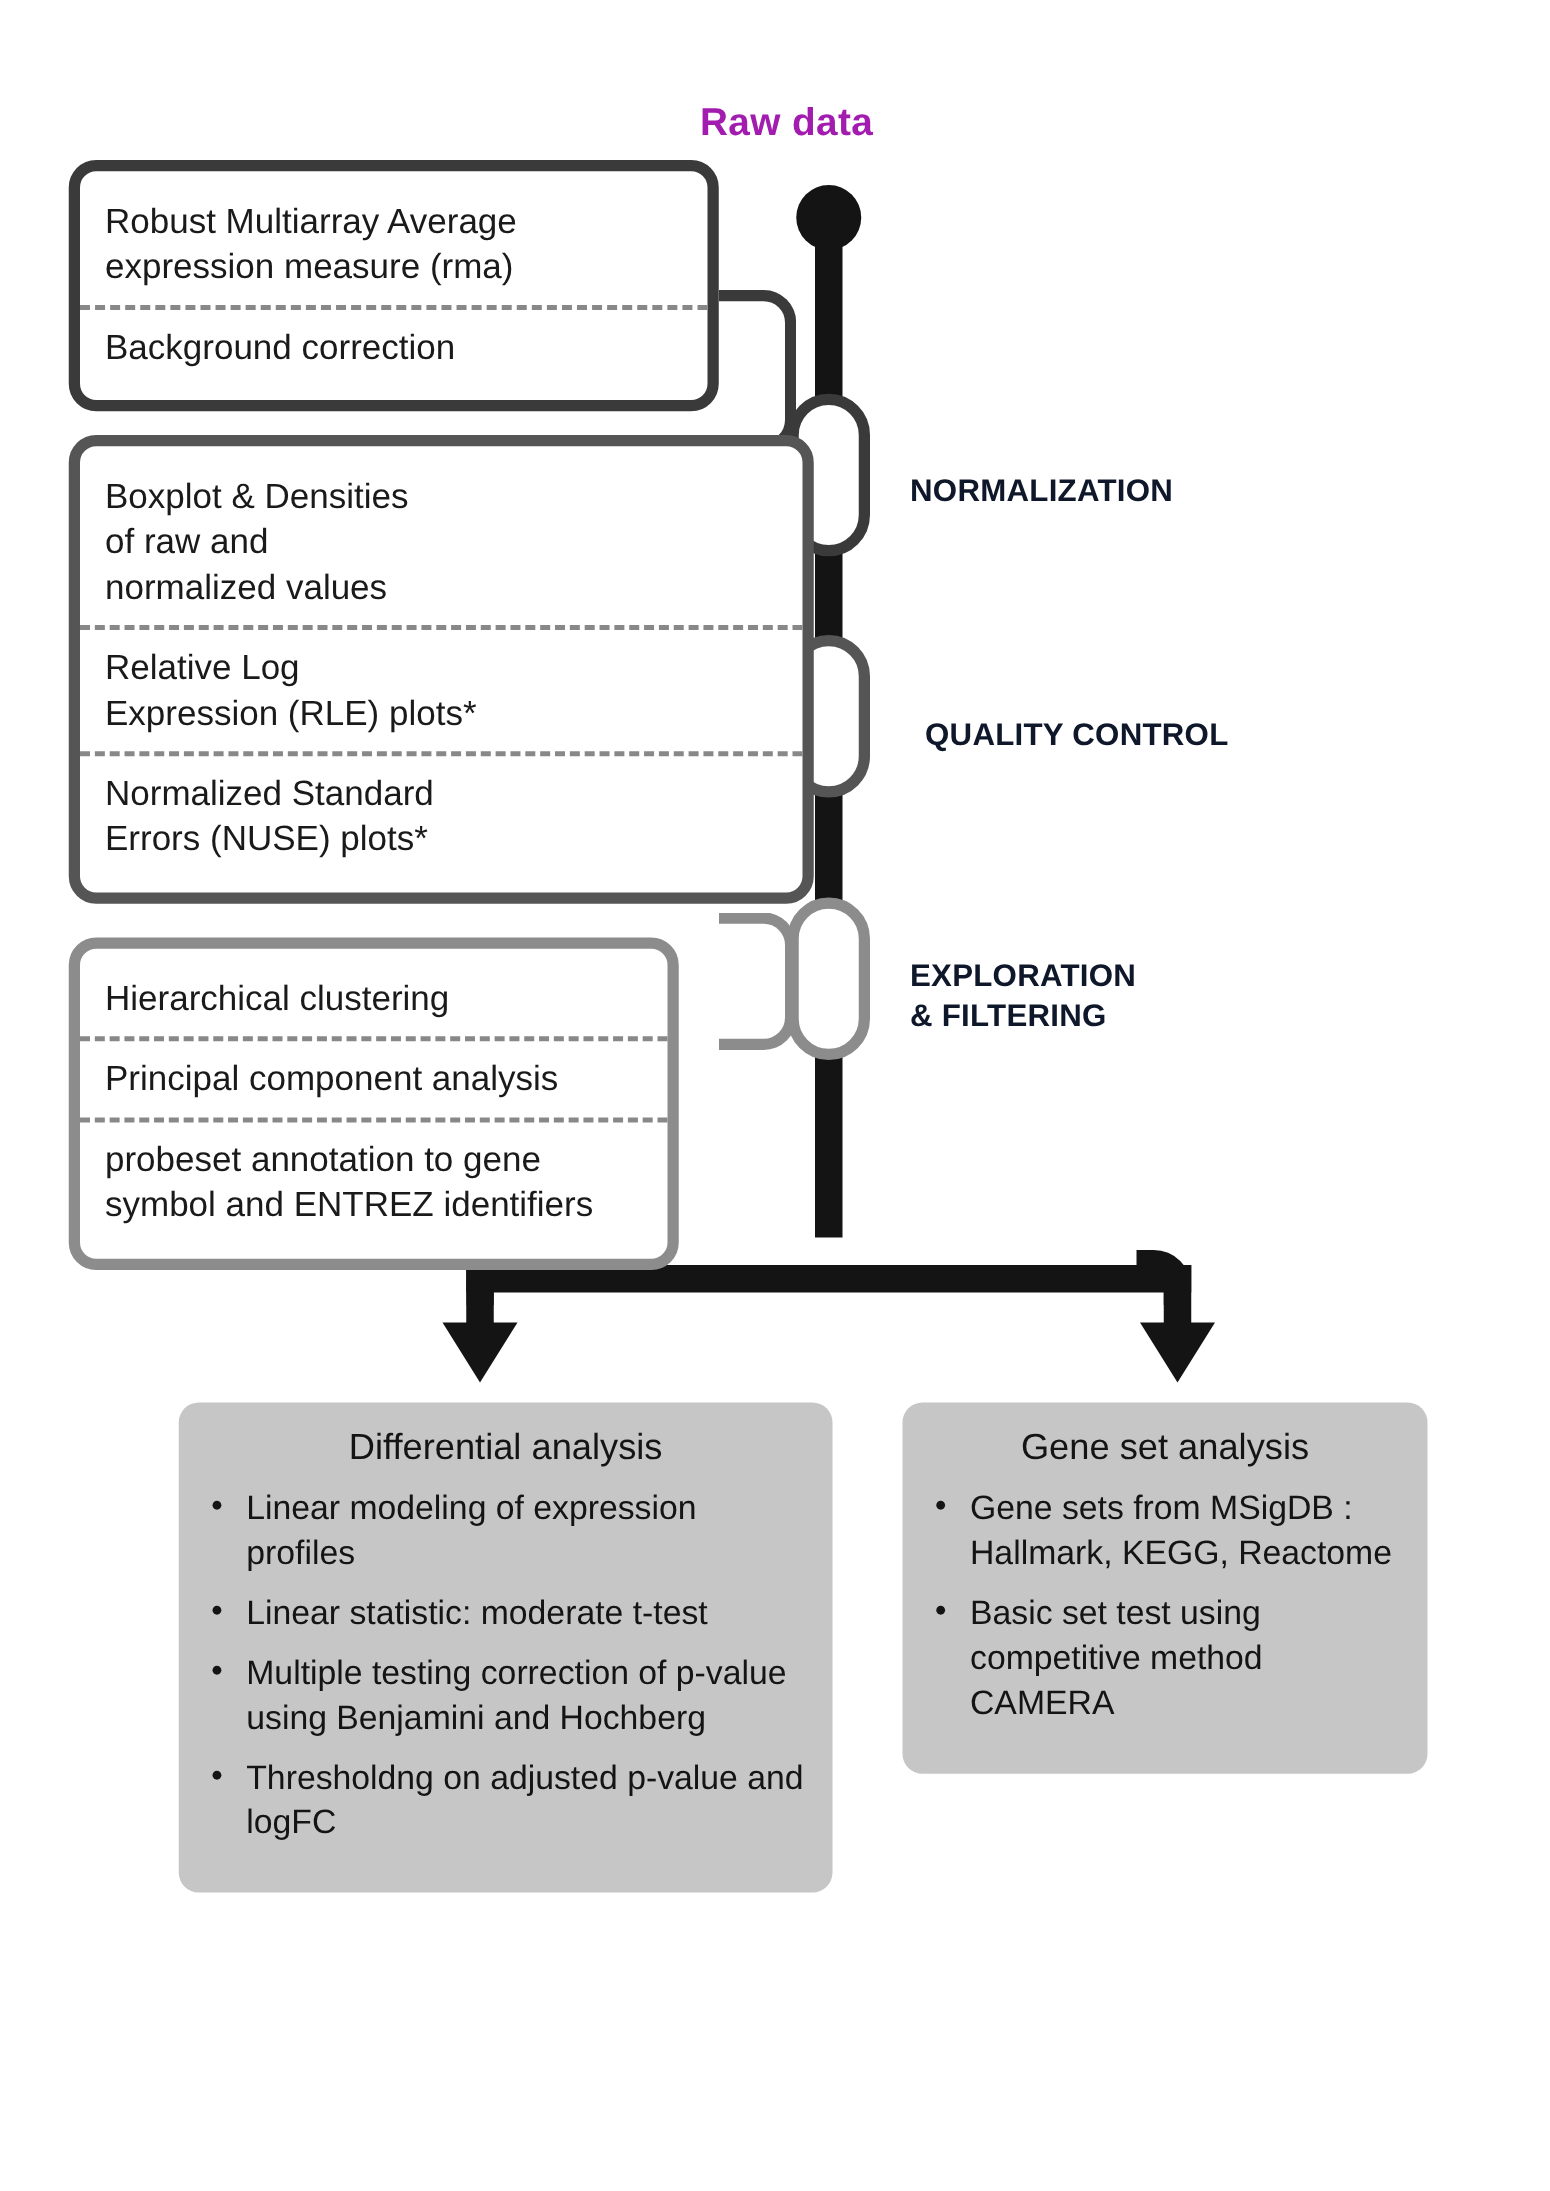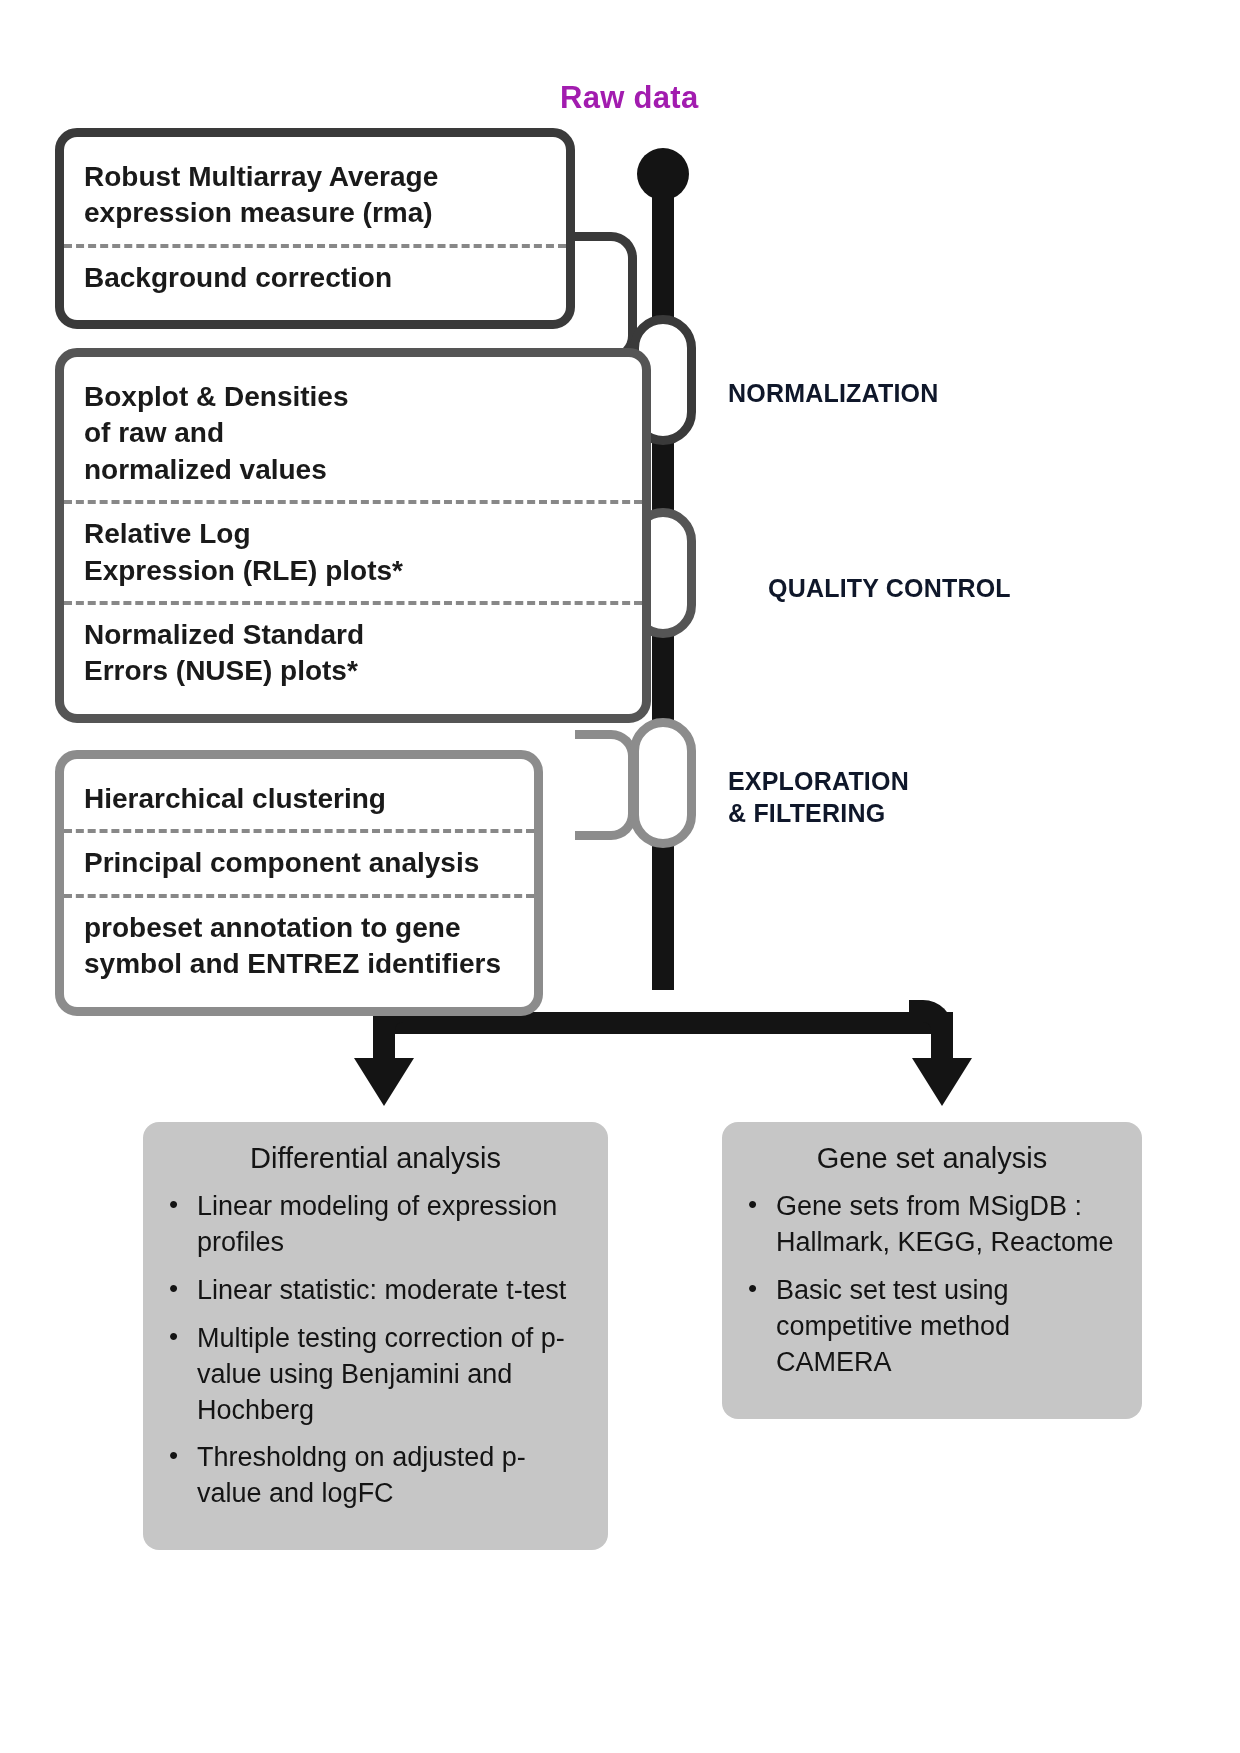--- a/index.html
+++ b/index.html
@@ -156,55 +156,54 @@
   
   .stage-label {
     position: absolute;
     font-size: 25px;
     font-weight: bold;
     color: #0f172a;
     line-height: 1.28;
     letter-spacing: 0.2px;
   }
   #label-normalization { left: 728px; top: 377px; }
-  #label-quality       { left: 768px; top: 572px; }
+  #label-quality       { left: 740px; top: 572px; }
   #label-exploration   { left: 728px; top: 765px; }
 
   
   .proc-box {
     position: absolute;
     background: #ffffff;
     border-radius: 22px;
     box-sizing: border-box;
     padding: 10px 0 12px 0;
   }
   #box-normalization { left: 55px; top: 128px;  width: 520px; border: 9px solid #3a3a3a; }
   #box-quality       { left: 55px; top: 348px;  width: 596px; border: 9px solid #555555; }
   #box-exploration   { left: 55px; top: 750px;  width: 488px; border: 9px solid #8c8c8c; }
 
   .proc-item {
     font-size: 28px;
     line-height: 1.30;
     padding: 12px 18px 12px 20px;
     color: #1a1a1a;
-    font-weight: bold;
   }
   .proc-item + .proc-item {
     border-top: 4px dashed #888888;
   }
 
   
   .analysis-panel {
     position: absolute;
     background: #c6c6c6;
     border-radius: 16px;
     box-sizing: border-box;
     padding: 14px 20px 26px 20px;
   }
-  #panel-differential { left: 143px; top: 1122px; width: 465px; }
+  #panel-differential { left: 143px; top: 1122px; width: 523px; }
   #panel-geneset      { left: 722px; top: 1122px; width: 420px; }
 
   .panel-title {
     font-size: 29px;
     text-align: center;
     color: #141414;
     padding: 6px 0 14px 0;
   }
   .panel-list {
     margin: 0;

